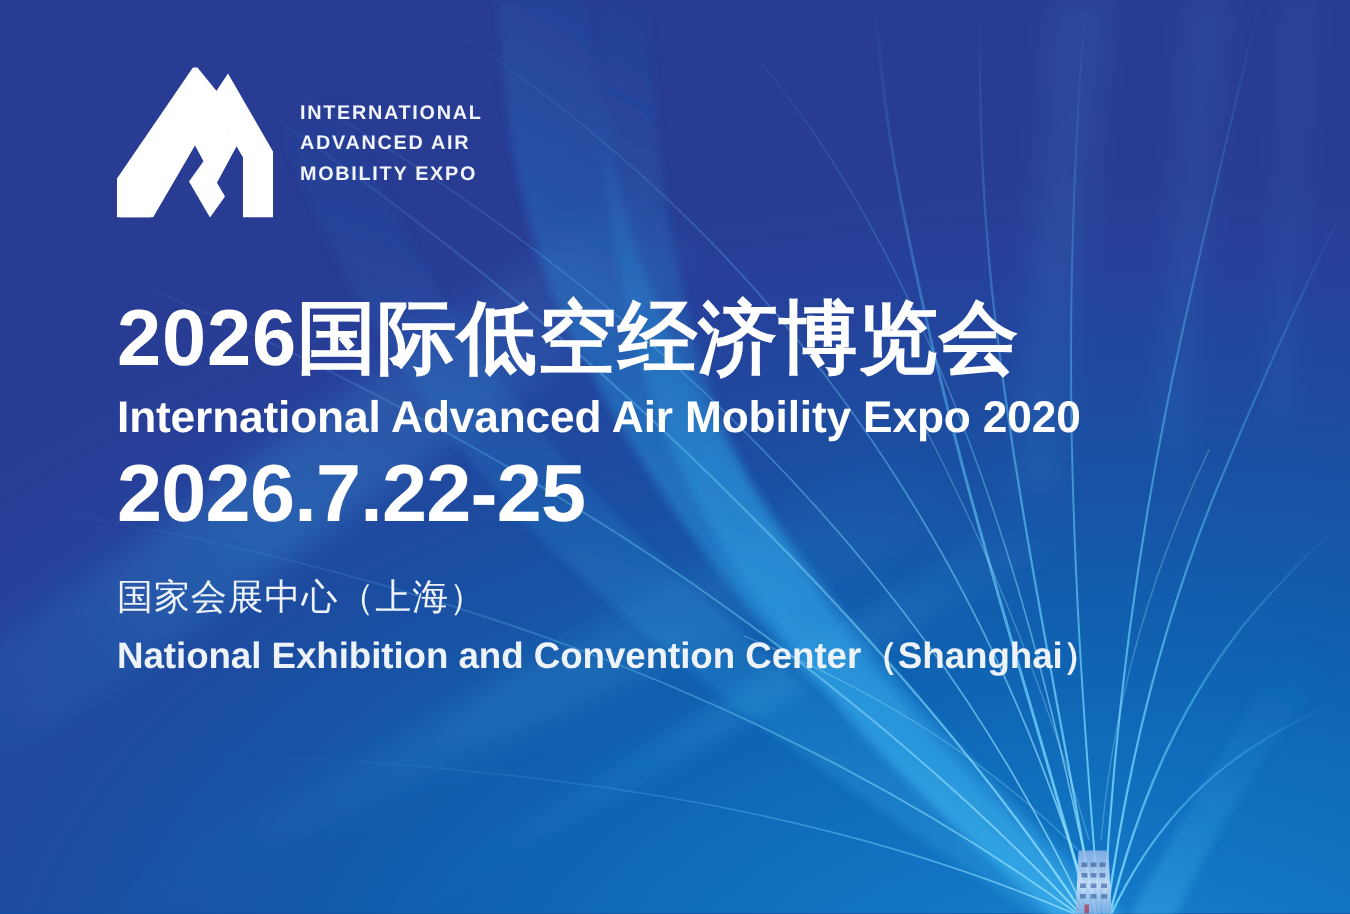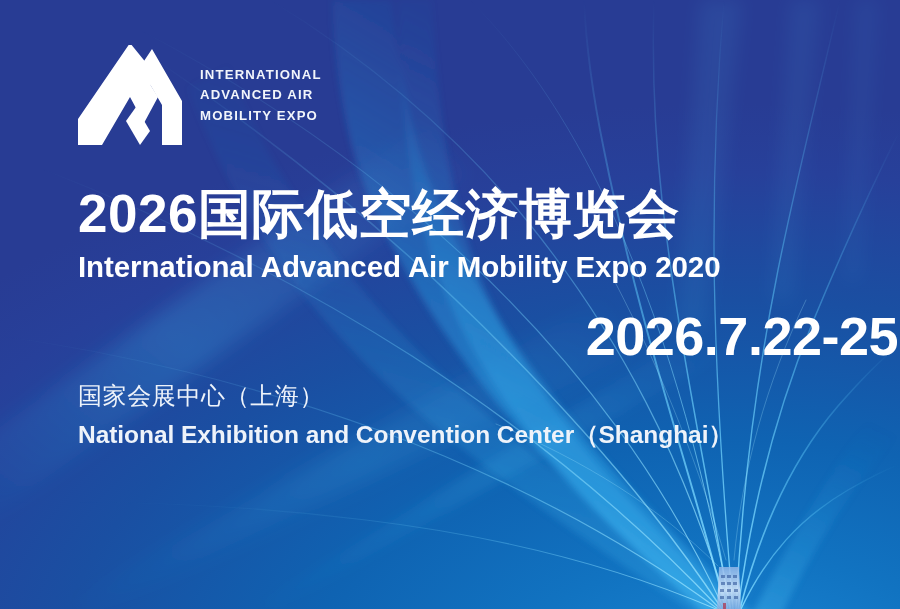--- a/index.html
+++ b/index.html
@@ -47,51 +47,50 @@
     color:#f2f5fb;
     font-size:13.2px;
     font-weight:700;
     letter-spacing:1.15px;
     line-height:1.32;
     text-transform:uppercase;
     white-space:nowrap;
   }
 
   
-  .headline-block { position:absolute; left:0; top:186px; width:820px; }
+  .headline-block { position:absolute; left:0; top:198px; width:820px; }
 
   .title-cn {
     color:#ffffff;
     font-size:53px;
     font-weight:700;
     letter-spacing:0.5px;
     line-height:1.06;
     white-space:nowrap;
   }
   .title-en {
     margin-top:9px;
     color:#ffffff;
     font-size:29.5px;
     font-weight:700;
     letter-spacing:-0.1px;
     line-height:1.1;
     white-space:nowrap;
   }
   .date-line {
-    margin-top:23px;
+    margin-top:4px;
     color:#ffffff;
     font-size:54px;
     font-weight:700;
     letter-spacing:-0.5px;
     line-height:1.08;
     white-space:nowrap;
-    text-align:right;
   }
   .venue-cn {
-    margin-top:16px;
+    margin-top:26px;
     color:#eef3fa;
     font-size:24px;
     font-weight:400;
     letter-spacing:0.6px;
     line-height:1.25;
     white-space:nowrap;
   }
   .venue-en {
     margin-top:9px;
     color:#eef3fa;

